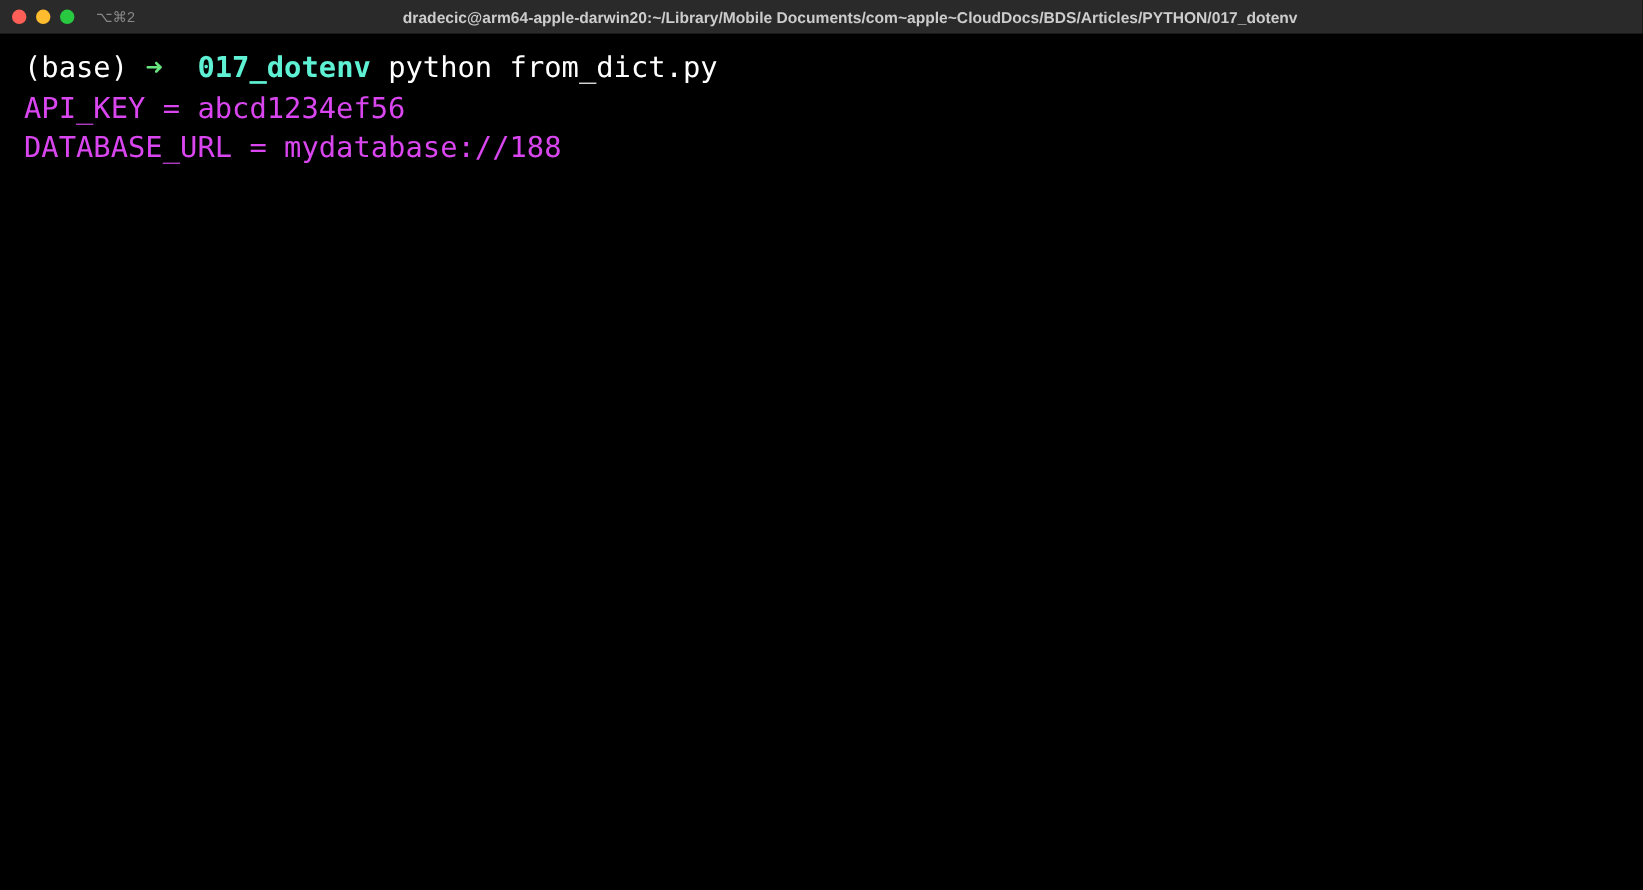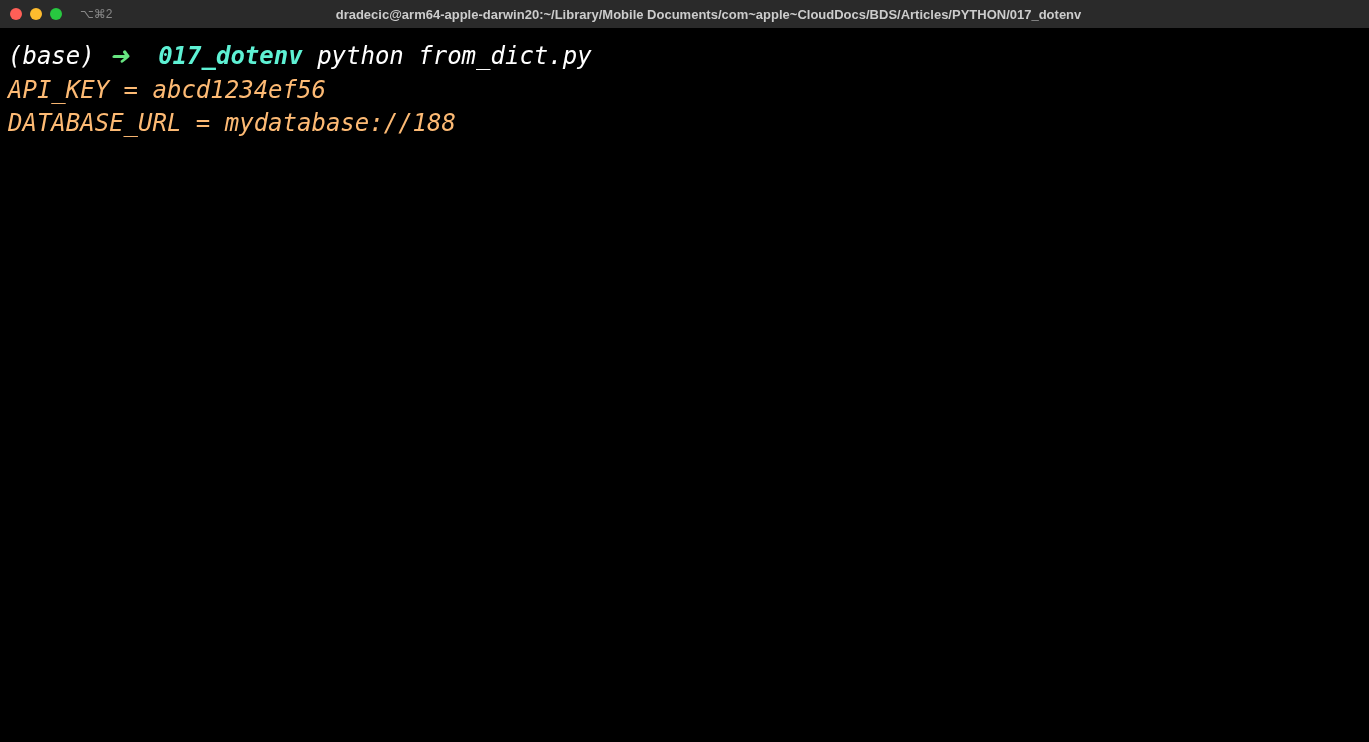--- a/index.html
+++ b/index.html
@@ -46,35 +46,34 @@
       left: 50%;
       transform: translateX(-50%);
       color: #ccc;
       font-size: 13px;
       font-weight: 600;
       font-family: -apple-system, BlinkMacSystemFont, sans-serif;
       white-space: nowrap;
       margin-left: 24px;
     }
     .terminal-body {
-      padding: 12px 8px;
+      padding: 12px 20px;
       font-size: 24px;
       line-height: 1.4;
       color: #fff;
       font-weight: 500;
-      font-style: italic;
     }
     .line {
       white-space: pre;
     }
     .env-label { color: #fff; }
     .arrow { color: #67e480; }
     .dir { color: #5ef1d4; font-weight: bold; }
     .cmd { color: #fff; }
-    .output { color: #fdba74; }
+    .output { color: #d946ef; }
     .cursor {
       display: inline-block;
       width: 14px;
       height: 28px;
       background: #c7c7c7;
       vertical-align: text-bottom;
       margin-left: 2px;
     }
   </style>
 </head>

